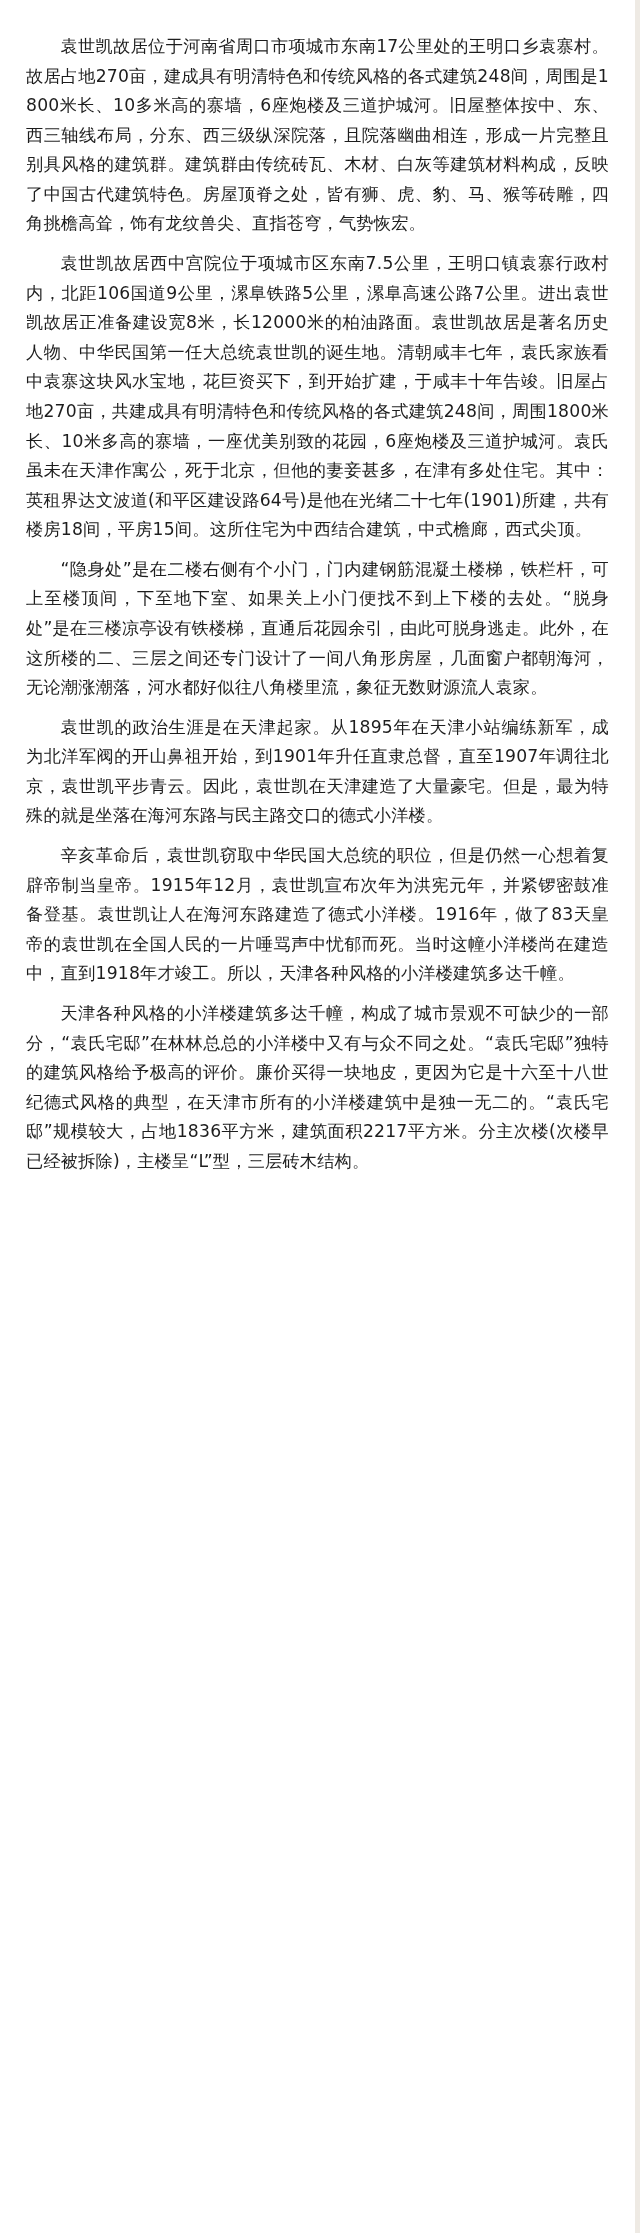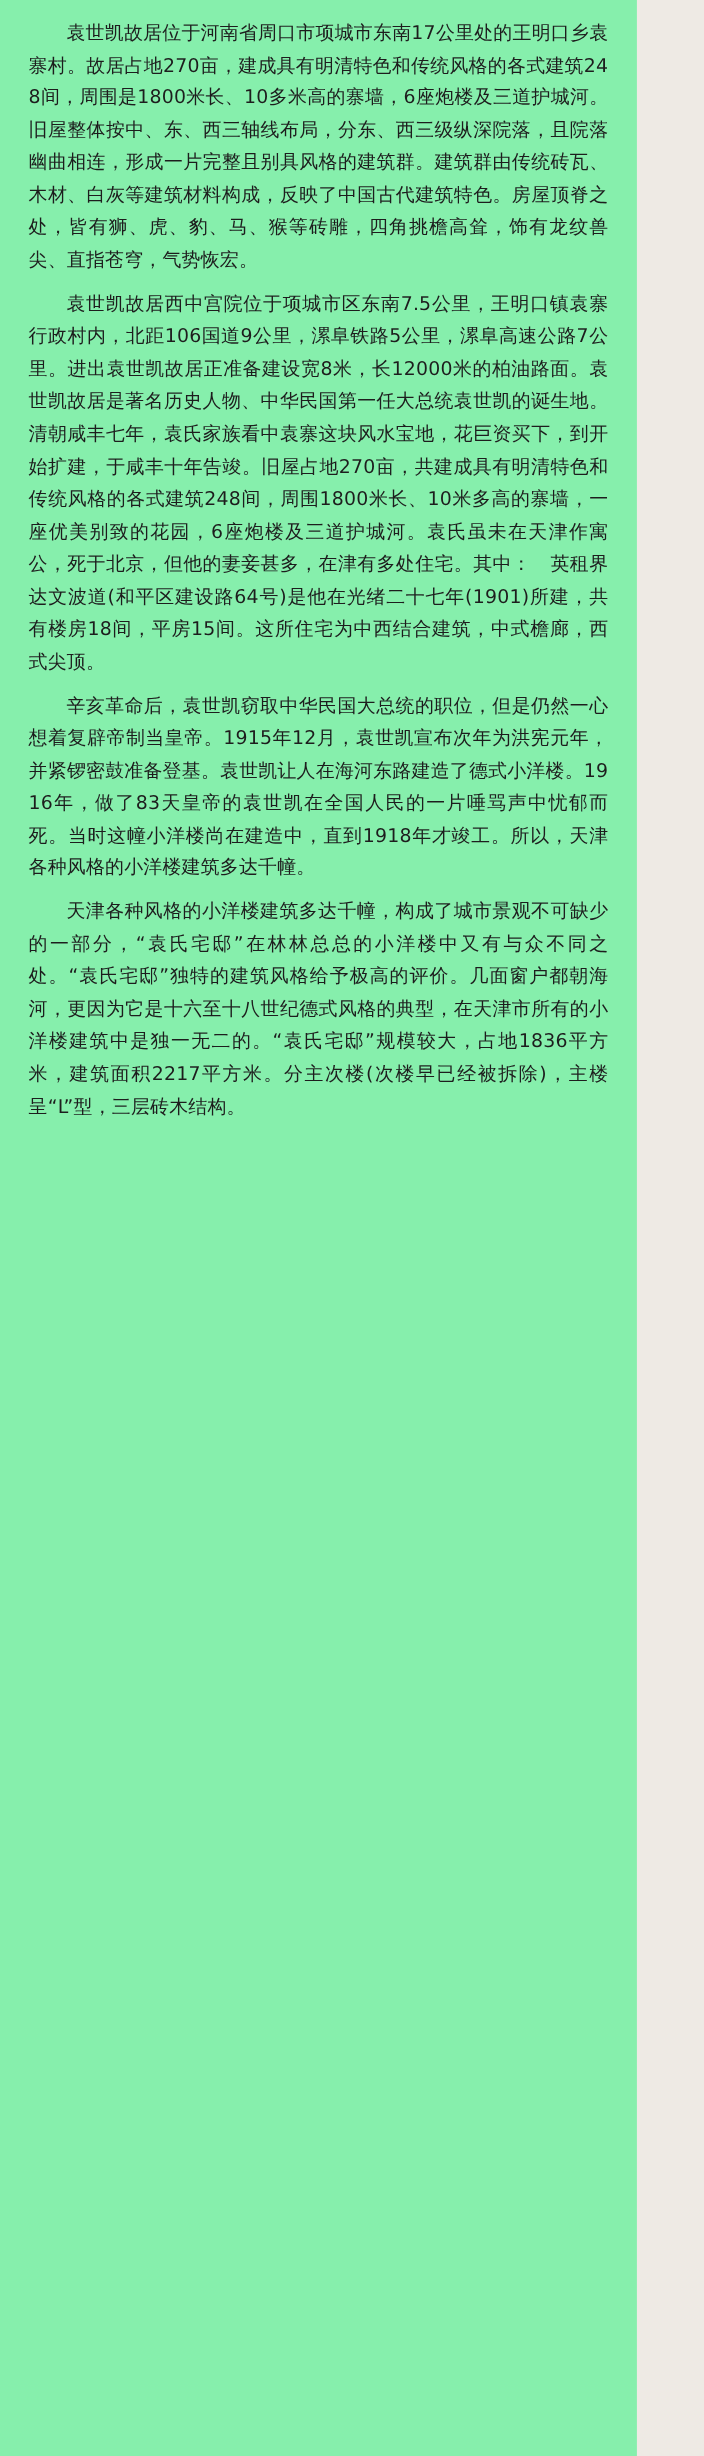--- a/index.html
+++ b/index.html
@@ -5,25 +5,25 @@
   html, body {
     margin: 0;
     padding: 0;
     background: #eeeae4;
   }
   body {
     width: 640px;
     font-family: "DejaVu Sans", "Liberation Sans", sans-serif;
   }
   #doc {
-    width: 579px;
+    width: 635px;
     min-height: 2233px;
     box-sizing: border-box;
-    padding: 16px 26px 20px 26px;
-    background: #86efac;
+    padding: 32px 26px 20px 26px;
+    background: #ffffff;
   }
   p.para {
     margin: 0 0 10px 0;
     text-indent: 2em;
     font-size: 17.2px;
     line-height: 1.72;
     color: #1d1d1d;
     text-align: justify;
     text-justify: inter-ideograph;
     letter-spacing: 0.2px;
@@ -32,15 +32,17 @@
   p.para:last-child {
     margin-bottom: 0;
   }
 </style>
 </head>
 <body>
 
 <div id="doc">
   <p class="para">袁世凯故居位于河南省周口市项城市东南17公里处的王明口乡袁寨村。故居占地270亩，建成具有明清特色和传统风格的各式建筑248间，周围是1800米长、10多米高的寨墙，6座炮楼及三道护城河。旧屋整体按中、东、西三轴线布局，分东、西三级纵深院落，且院落幽曲相连，形成一片完整且别具风格的建筑群。建筑群由传统砖瓦、木材、白灰等建筑材料构成，反映了中国古代建筑特色。房屋顶脊之处，皆有狮、虎、豹、马、猴等砖雕，四角挑檐高耸，饰有龙纹兽尖、直指苍穹，气势恢宏。</p>
   <p class="para">袁世凯故居西中宫院位于项城市区东南7.5公里，王明口镇袁寨行政村内，北距106国道9公里，漯阜铁路5公里，漯阜高速公路7公里。进出袁世凯故居正准备建设宽8米，长12000米的柏油路面。袁世凯故居是著名历史人物、中华民国第一任大总统袁世凯的诞生地。清朝咸丰七年，袁氏家族看中袁寨这块风水宝地，花巨资买下，到开始扩建，于咸丰十年告竣。旧屋占地270亩，共建成具有明清特色和传统风格的各式建筑248间，周围1800米长、10米多高的寨墙，一座优美别致的花园，6座炮楼及三道护城河。袁氏虽未在天津作寓公，死于北京，但他的妻妾甚多，在津有多处住宅。其中：　英租界达文波道(和平区建设路64号)是他在光绪二十七年(1901)所建，共有楼房18间，平房15间。这所住宅为中西结合建筑，中式檐廊，西式尖顶。</p>
+  <p class="para">“隐身处”是在二楼右侧有个小门，门内建钢筋混凝土楼梯，铁栏杆，可上至楼顶间，下至地下室、如果关上小门便找不到上下楼的去处。“脱身处”是在三楼凉亭设有铁楼梯，直通后花园余引，由此可脱身逃走。此外，在这所楼的二、三层之间还专门设计了一间八角形房屋，几面窗户都朝海河，无论潮涨潮落，河水都好似往八角楼里流，象征无数财源流人袁家。</p>
+  <p class="para">袁世凯的政治生涯是在天津起家。从1895年在天津小站编练新军，成为北洋军阀的开山鼻祖开始，到1901年升任直隶总督，直至1907年调往北京，袁世凯平步青云。因此，袁世凯在天津建造了大量豪宅。但是，最为特殊的就是坐落在海河东路与民主路交口的德式小洋楼。</p>
   <p class="para">辛亥革命后，袁世凯窃取中华民国大总统的职位，但是仍然一心想着复辟帝制当皇帝。1915年12月，袁世凯宣布次年为洪宪元年，并紧锣密鼓准备登基。袁世凯让人在海河东路建造了德式小洋楼。1916年，做了83天皇帝的袁世凯在全国人民的一片唾骂声中忧郁而死。当时这幢小洋楼尚在建造中，直到1918年才竣工。所以，天津各种风格的小洋楼建筑多达千幢。</p>
-  <p class="para">天津各种风格的小洋楼建筑多达千幢，构成了城市景观不可缺少的一部分，“袁氏宅邸”在林林总总的小洋楼中又有与众不同之处。“袁氏宅邸”独特的建筑风格给予极高的评价。几面窗户都朝海河，更因为它是十六至十八世纪德式风格的典型，在天津市所有的小洋楼建筑中是独一无二的。“袁氏宅邸”规模较大，占地1836平方米，建筑面积2217平方米。分主次楼(次楼早已经被拆除)，主楼呈“L”型，三层砖木结构。</p>
+  <p class="para">天津各种风格的小洋楼建筑多达千幢，构成了城市景观不可缺少的一部分，“袁氏宅邸”在林林总总的小洋楼中又有与众不同之处。“袁氏宅邸”独特的建筑风格给予极高的评价。廉价买得一块地皮，更因为它是十六至十八世纪德式风格的典型，在天津市所有的小洋楼建筑中是独一无二的。“袁氏宅邸”规模较大，占地1836平方米，建筑面积2217平方米。分主次楼(次楼早已经被拆除)，主楼呈“L”型，三层砖木结构。</p>
 </div>
 
 </body></html>

